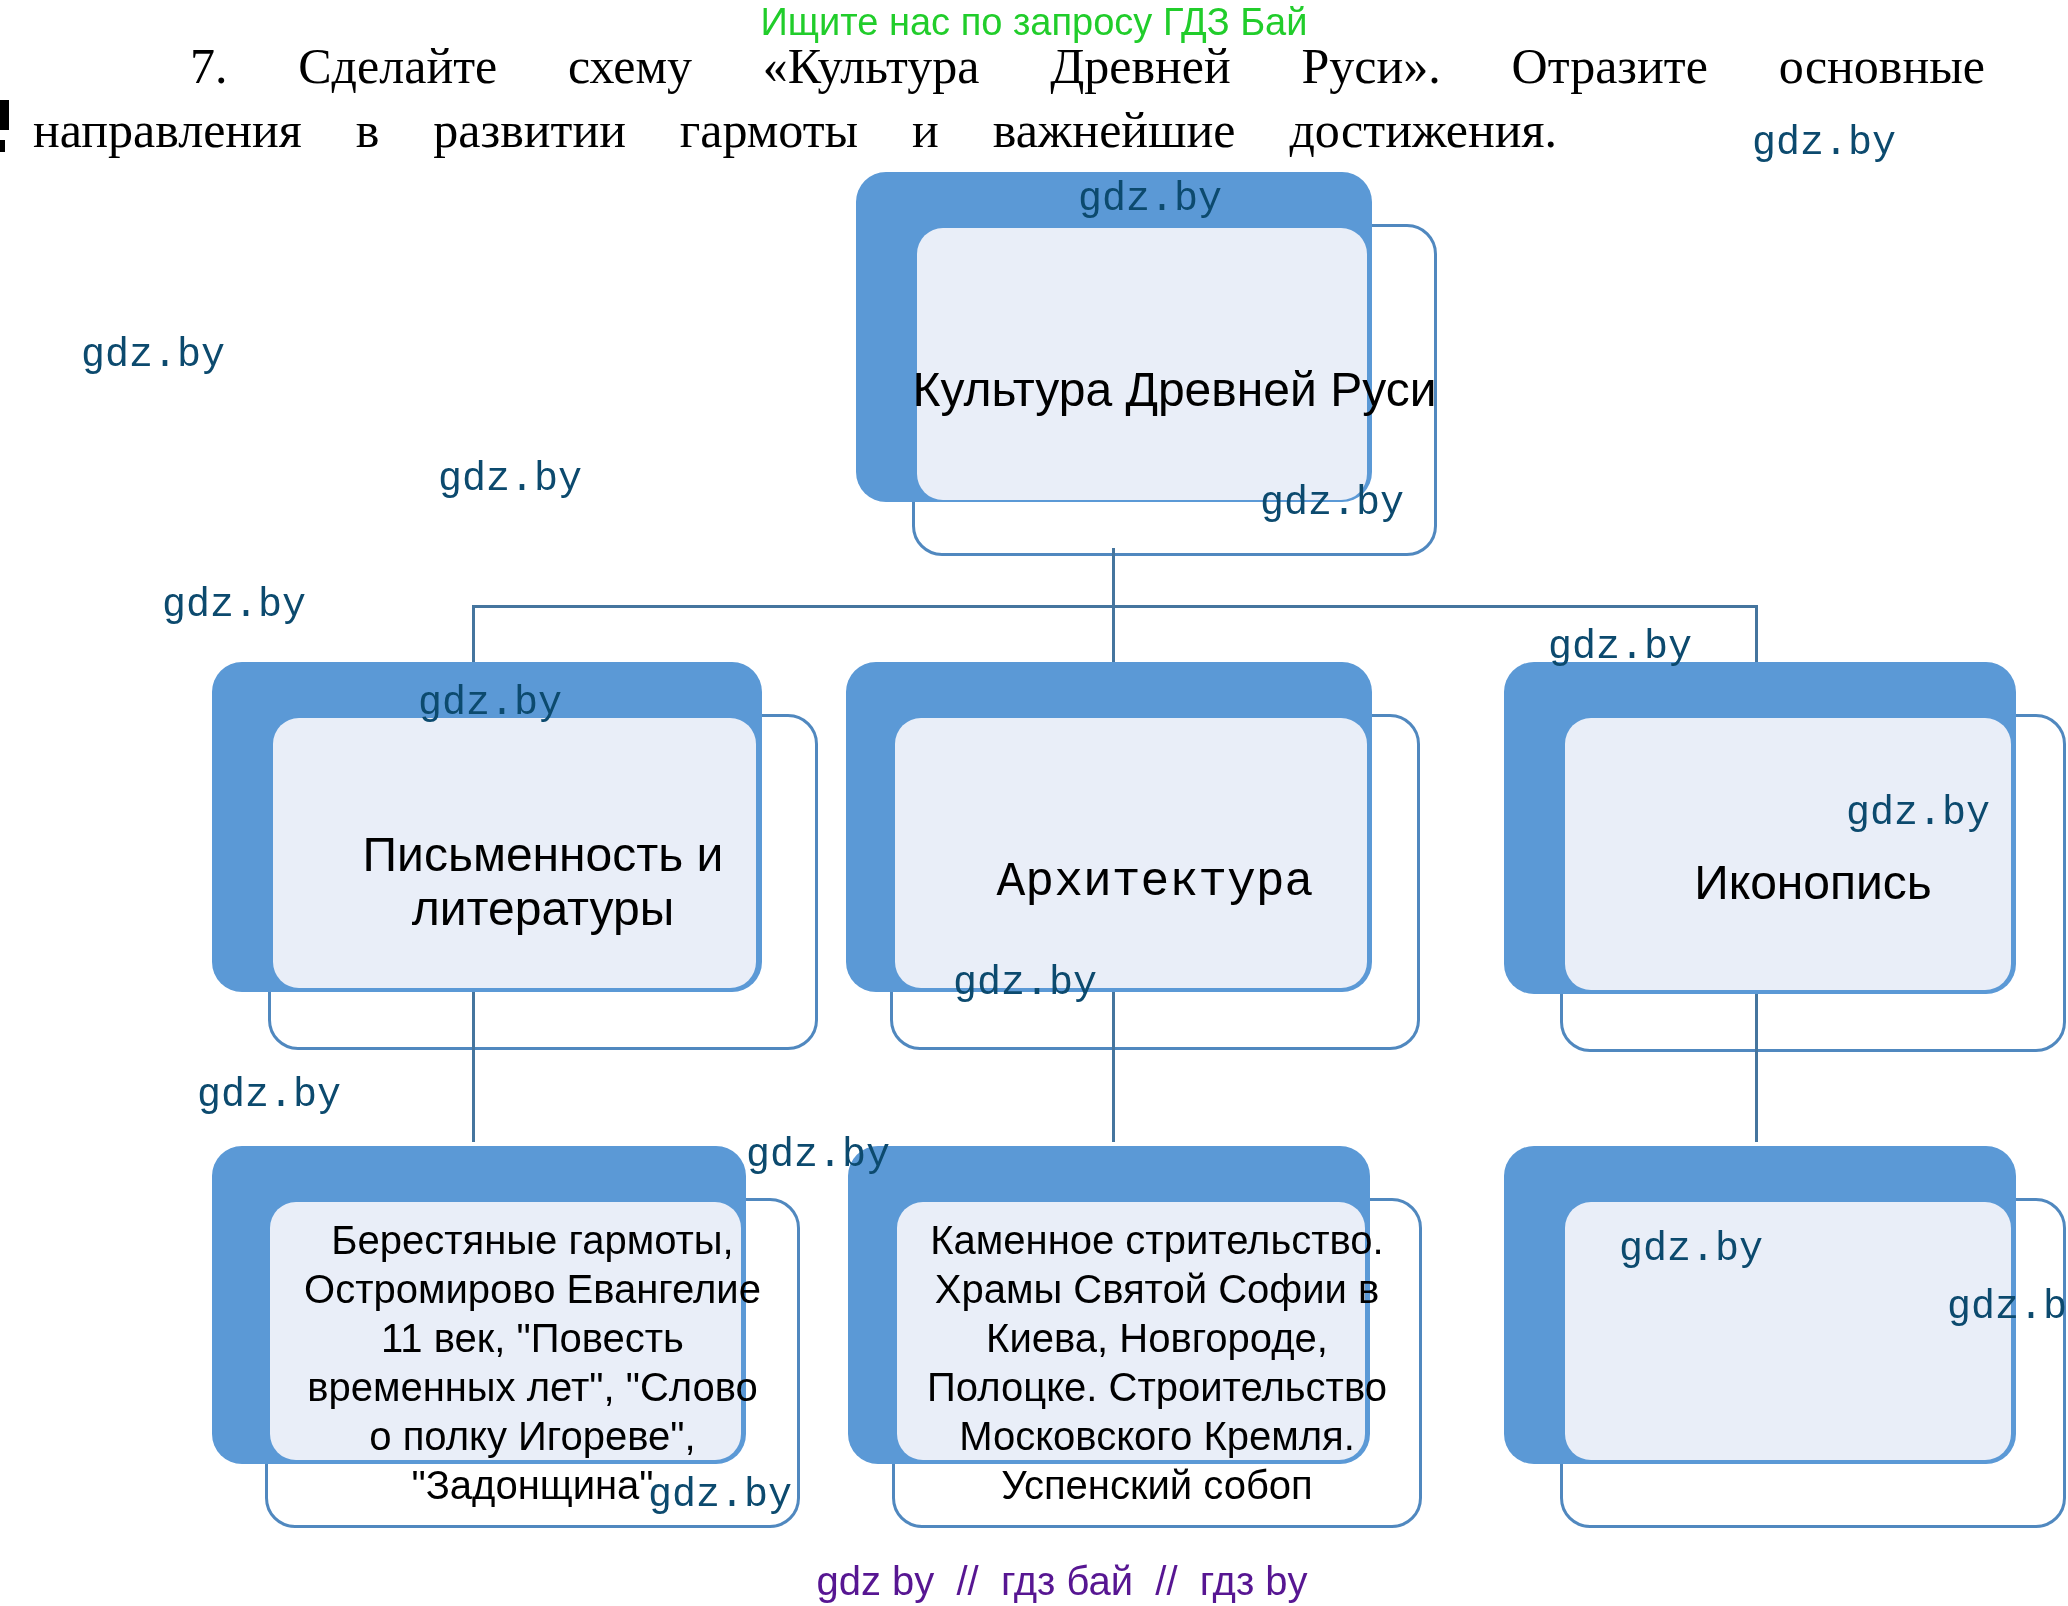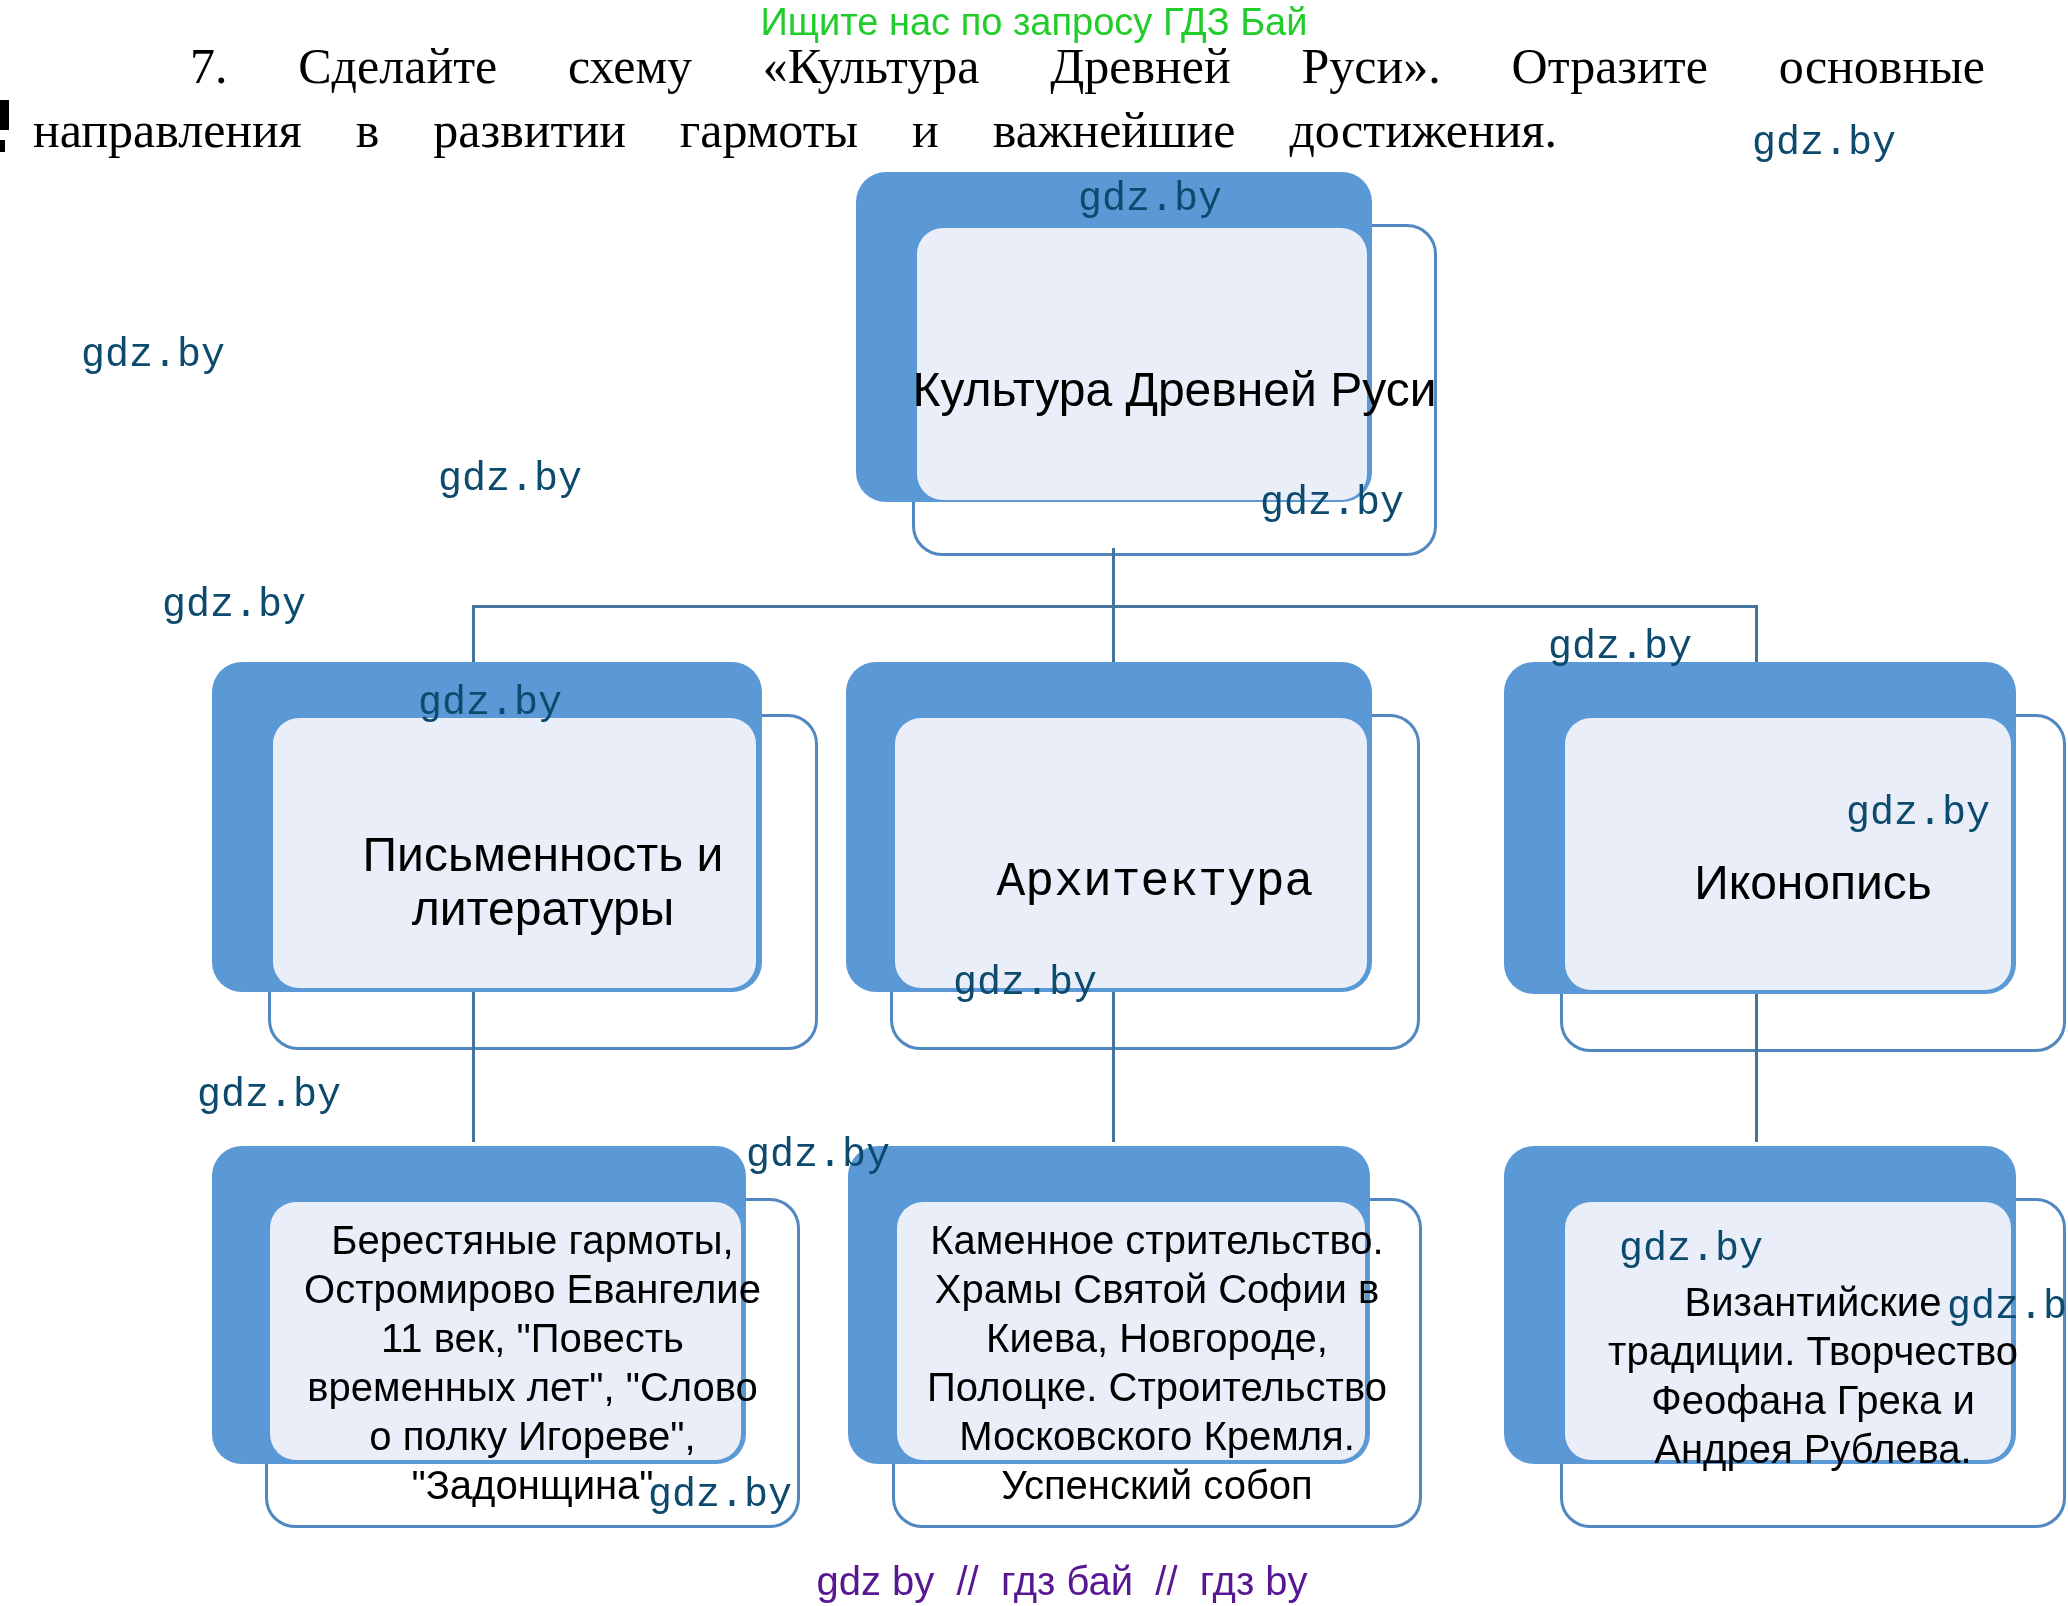--- a/index.html
+++ b/index.html
@@ -93,24 +93,20 @@
   <div class="nlabel leaf-label" style="left:892px;top:1198px;width:530px;height:330px;">Каменное стрительство.
 Храмы Святой Софии в
 Киева, Новгороде,
 Полоцке. Строительство
 Московского Кремля.
 Успенский собоп</div>
 
   <div class="front" style="left:1560px;top:1198px;width:506px;height:330px;"></div>
   <div class="back" style="left:1504px;top:1146px;width:512px;height:318px;"></div>
   <div class="lightp" style="left:1565px;top:1202px;width:446px;height:258px;"></div>
-  <div class="nlabel leaf-label" style="left:1560px;top:1224px;width:506px;height:304px;">Византийские
-традиции. Творчество
-Феофана Грека и
-Андрея Рублева.</div>
 
   <span class="wm" style="left:1752px;top:126px;">gdz.by</span>
   <span class="wm" style="left:1078px;top:182px;">gdz.by</span>
   <span class="wm" style="left:81px;top:338px;">gdz.by</span>
   <span class="wm" style="left:438px;top:462px;">gdz.by</span>
   <span class="wm" style="left:1260px;top:486px;">gdz.by</span>
   <span class="wm" style="left:162px;top:588px;">gdz.by</span>
   <span class="wm" style="left:1548px;top:630px;">gdz.by</span>
   <span class="wm" style="left:418px;top:686px;">gdz.by</span>
   <span class="wm" style="left:1846px;top:796px;">gdz.by</span>

